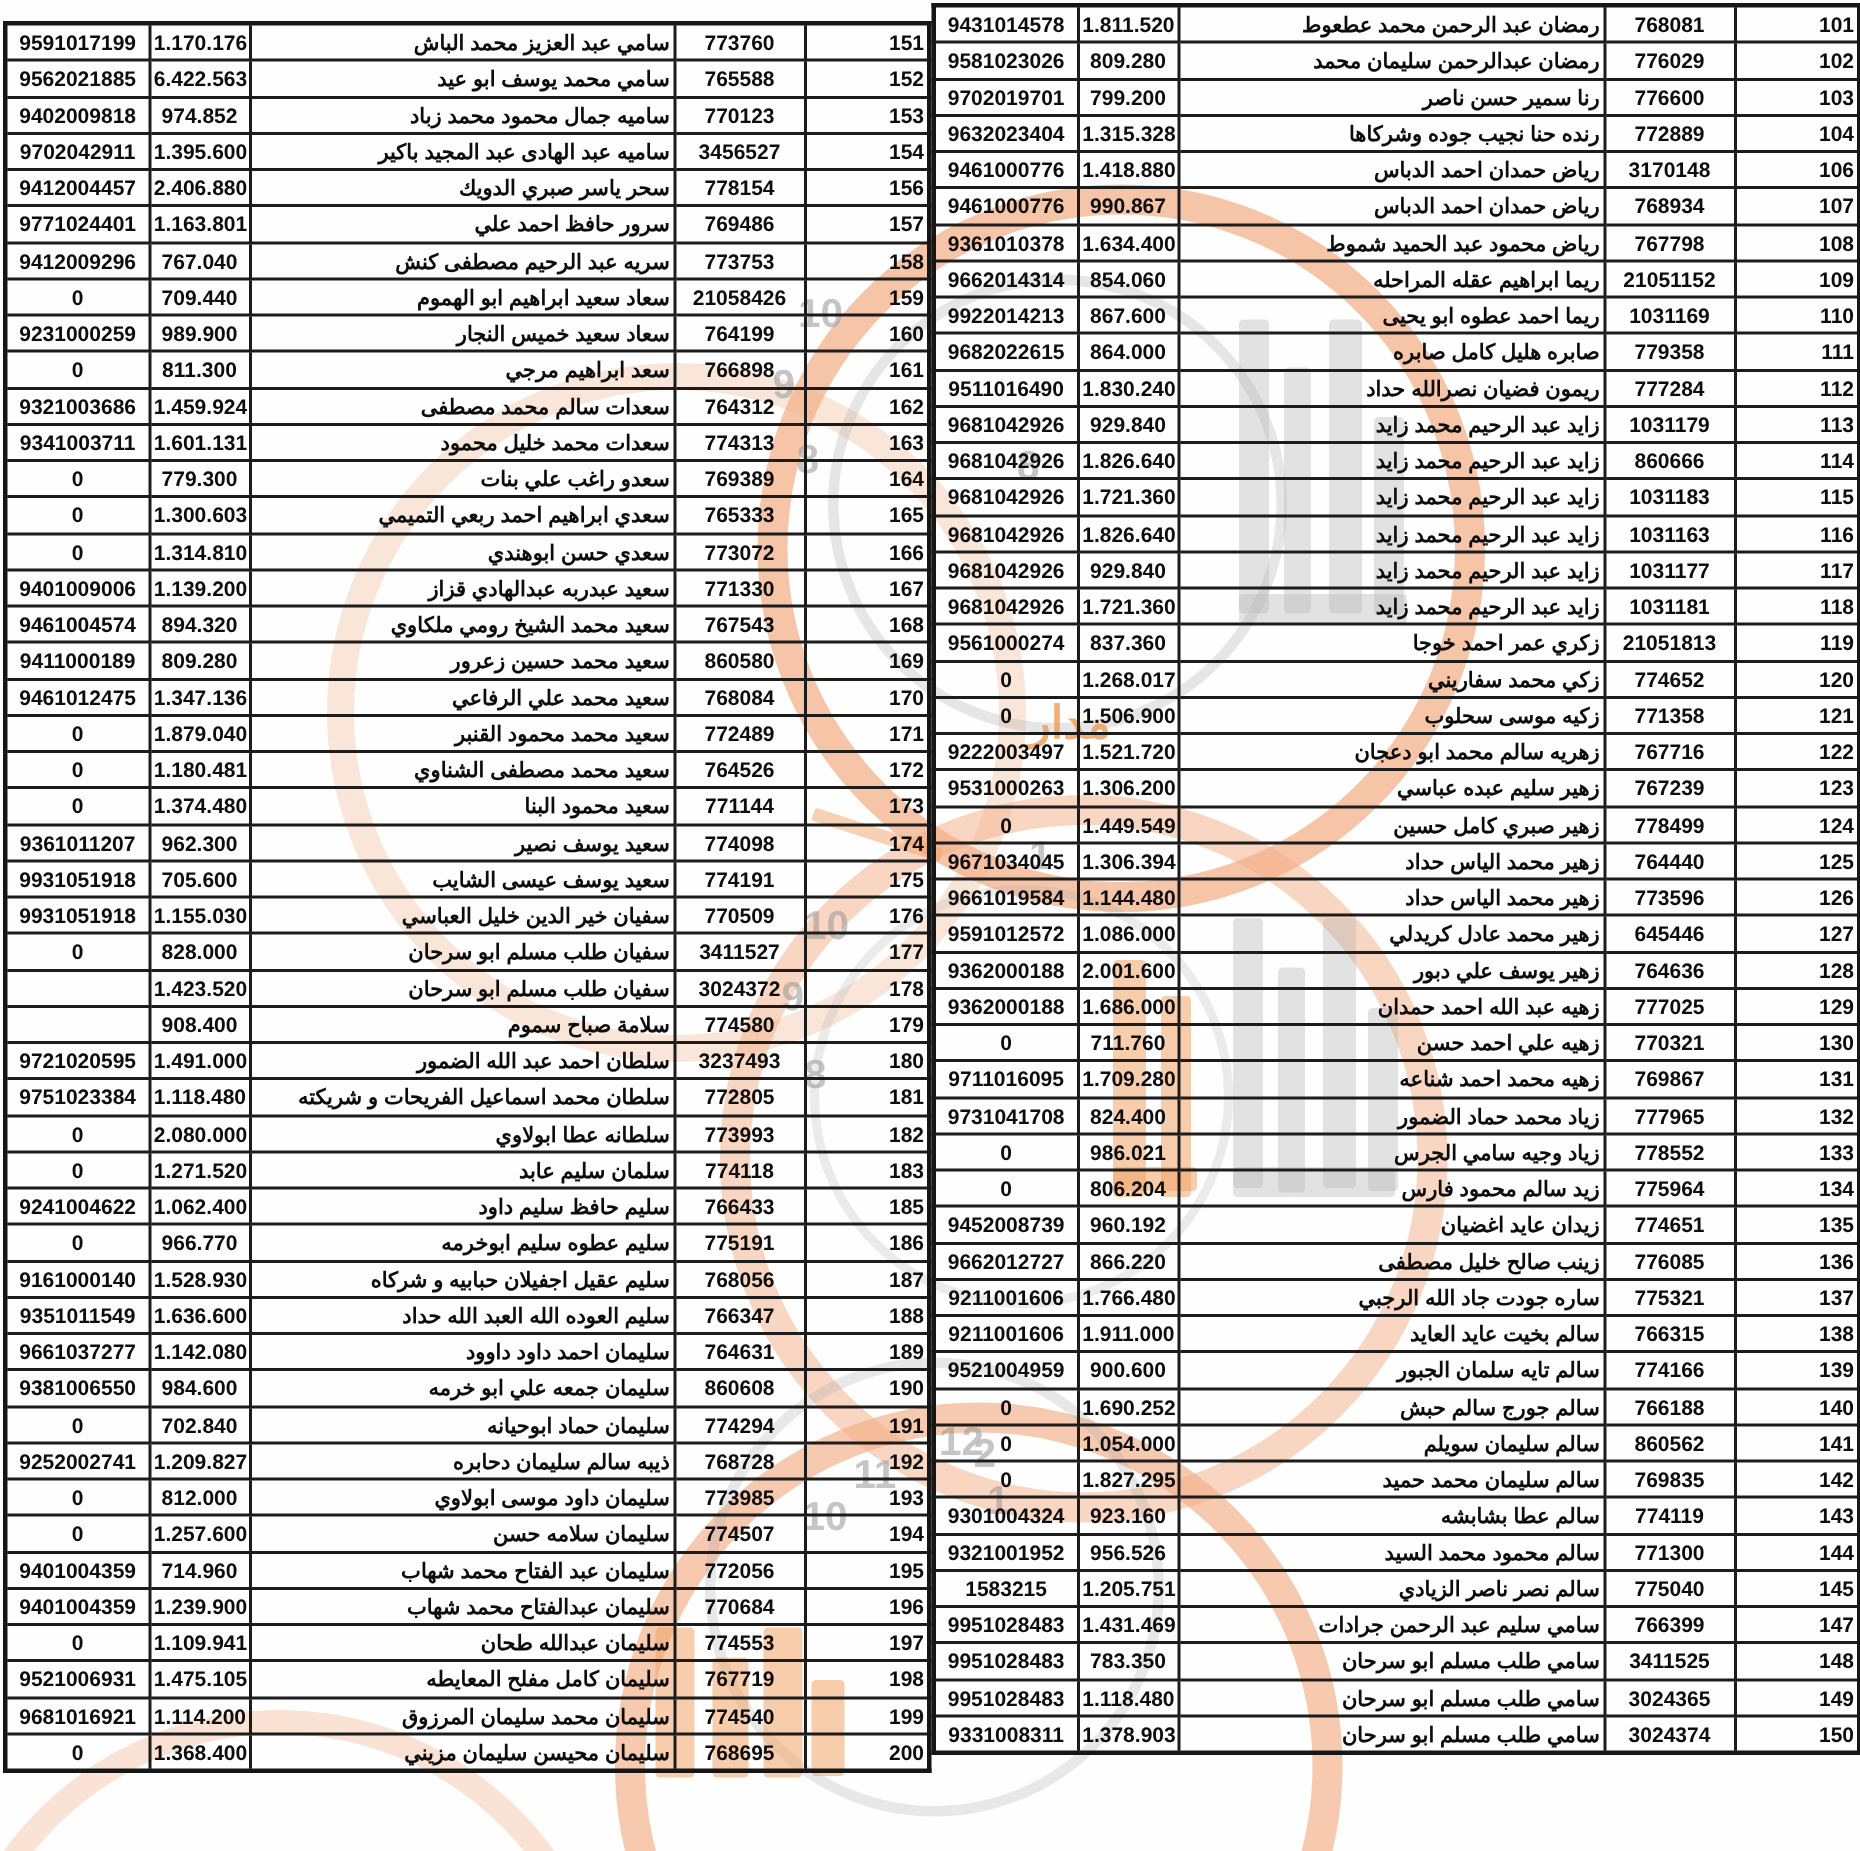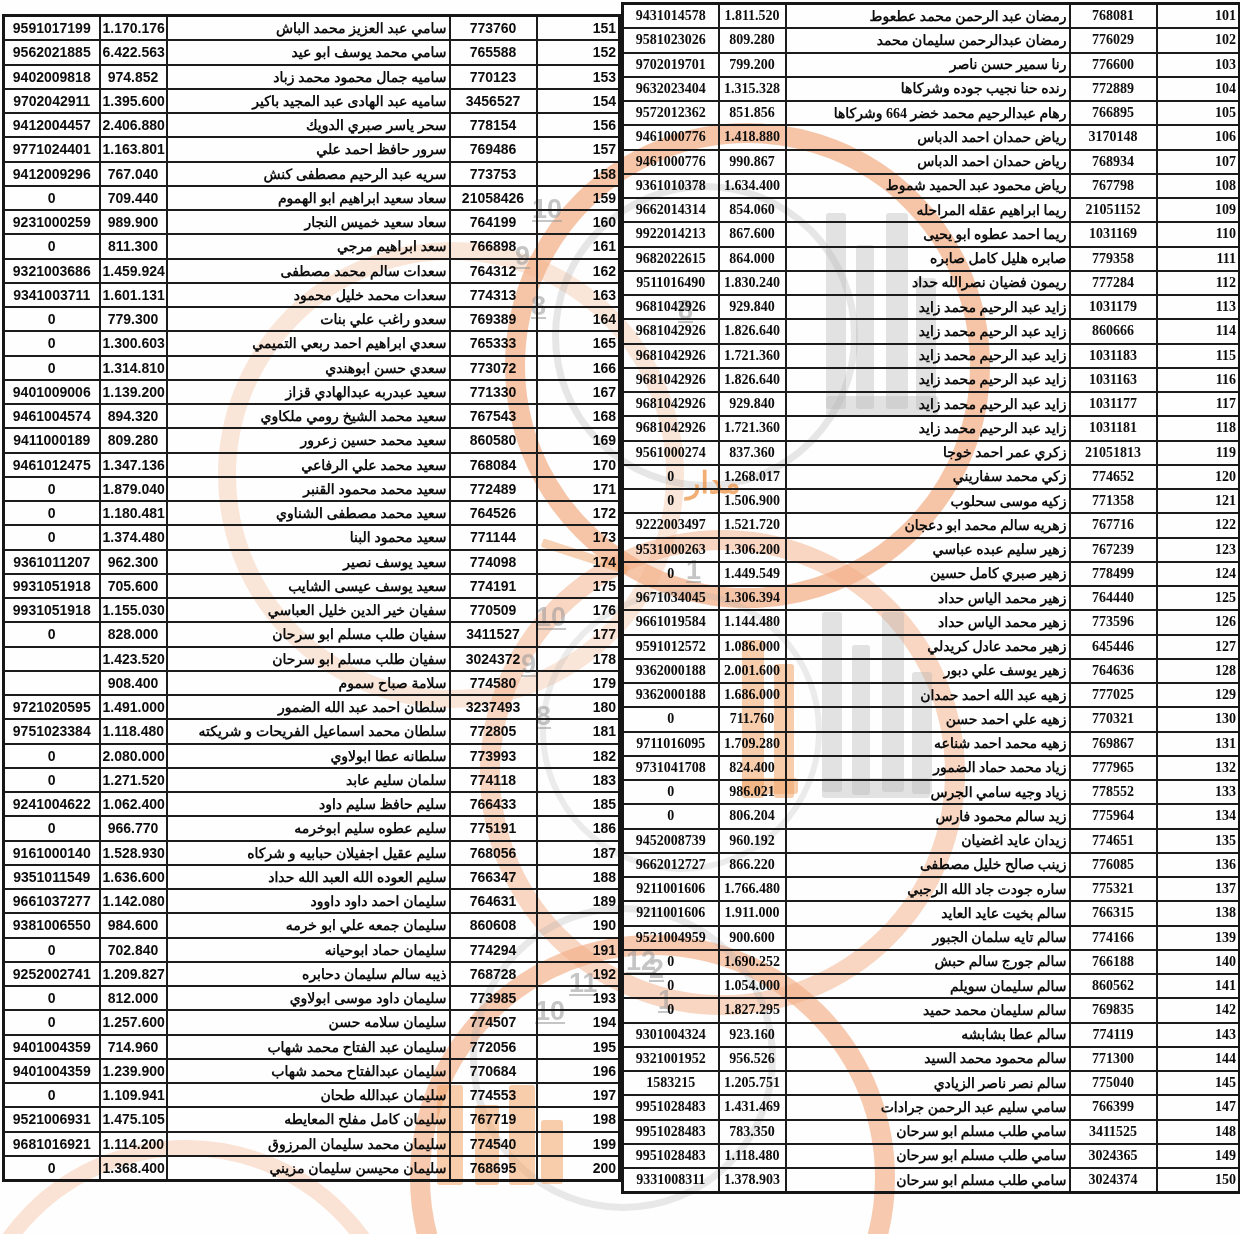--- a/index.html
+++ b/index.html
@@ -3,30 +3,30 @@
 <meta charset="utf-8">
 <style>
   html,body{margin:0;padding:0;background:#ffffff;}
   body{width:1240px;height:1234px;overflow:hidden;font-family:"Liberation Sans",sans-serif;}
   .page{position:relative;width:1240px;height:1234px;background:#fefefe;overflow:hidden;}
 
   
   .wm{position:absolute;left:0;top:0;width:100%;height:100%;z-index:0;pointer-events:none;}
   .ring{position:absolute;border-style:solid;border-radius:50%;}
   .gcirc{position:absolute;border-style:solid;border-radius:50%;}
-  .numeral{position:absolute;font-weight:bold;font-size:27px;color:#989898;line-height:1;text-decoration:underline;}
+  .numeral{position:absolute;font-weight:bold;font-size:27px;color:#989898;line-height:1;}
   .gbar{position:absolute;background:#b5b5b5;opacity:.38;border-radius:3px;}
   .obar{position:absolute;background:#f0a468;opacity:.55;border-radius:3px;}
   .oword{position:absolute;font-weight:bold;font-size:30px;color:#ee9548;opacity:.75;line-height:1;}
   .ohand{position:absolute;background:#f0a468;opacity:.5;border-radius:2px;}
 
   
   table.reg{position:absolute;top:2px;border-collapse:collapse;table-layout:fixed;z-index:1;background:transparent;border:3px solid #161616;}
   #tbl-left{left:2px;width:616px;margin-top:12px;}
-  #tbl-right{left:621px;width:617px;font-family:Liberation Serif, serif;}
+  #tbl-right{left:621px;width:617px;}
   table.reg td{
     border:2px solid #1c1c1c;
     height:22.25px;
     padding:0 2px;
     font-weight:bold;
     font-size:14px;
     color:#0d0d0d;
     white-space:nowrap;
     overflow:hidden;
     background:transparent;
@@ -461,27 +461,20 @@
           <td class="c4">103</td>
         </tr>
         <tr>
           <td class="c0">9632023404</td>
           <td class="c1">1.315.328</td>
           <td class="c2">رنده حنا نجيب جوده وشركاها</td>
           <td class="c3">772889</td>
           <td class="c4">104</td>
         </tr>
         <tr>
-          <td class="c0">9572012362</td>
-          <td class="c1">851.856</td>
-          <td class="c2">رهام عبدالرحيم محمد خضر 664 وشركاها</td>
-          <td class="c3">766895</td>
-          <td class="c4">105</td>
-        </tr>
-        <tr>
           <td class="c0">9461000776</td>
           <td class="c1">1.418.880</td>
           <td class="c2">رياض حمدان احمد الدباس</td>
           <td class="c3">3170148</td>
           <td class="c4">106</td>
         </tr>
         <tr>
           <td class="c0">9461000776</td>
           <td class="c1">990.867</td>
           <td class="c2">رياض حمدان احمد الدباس</td>

